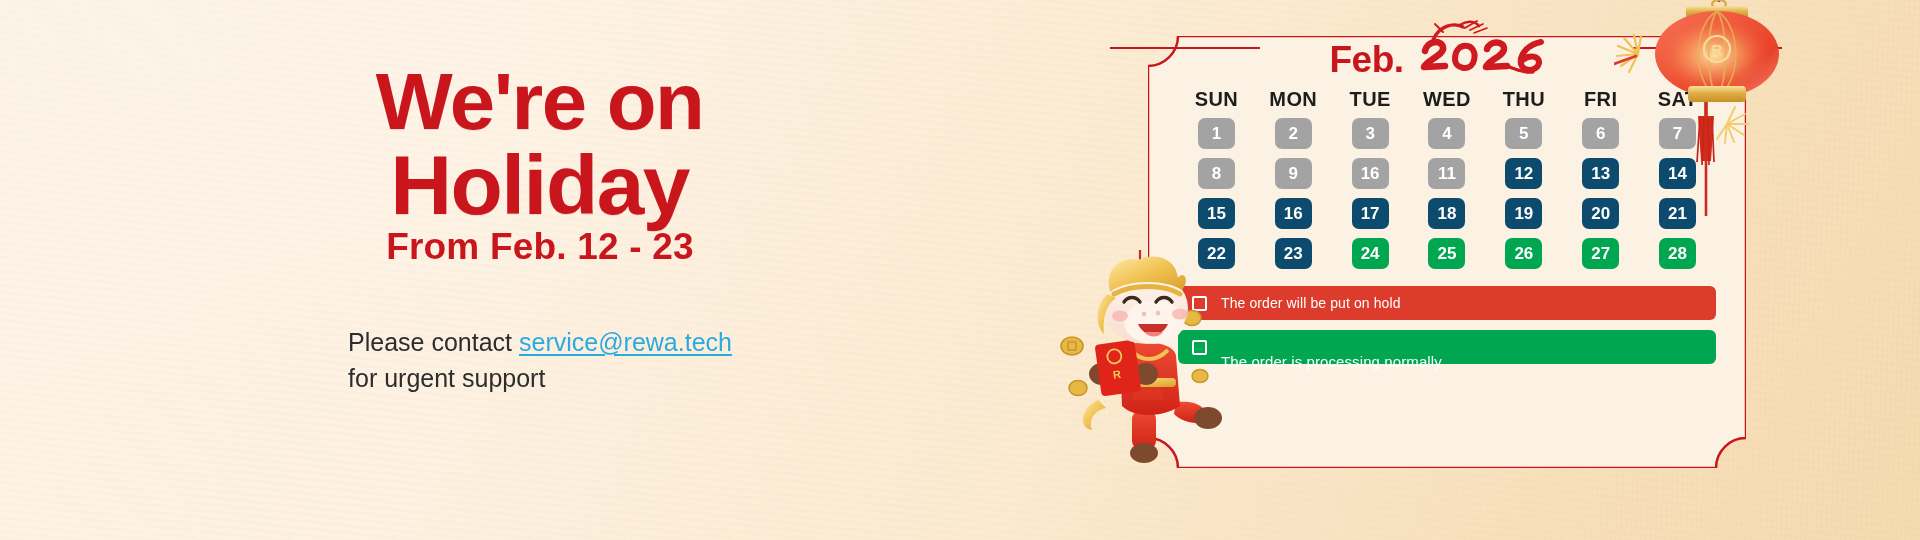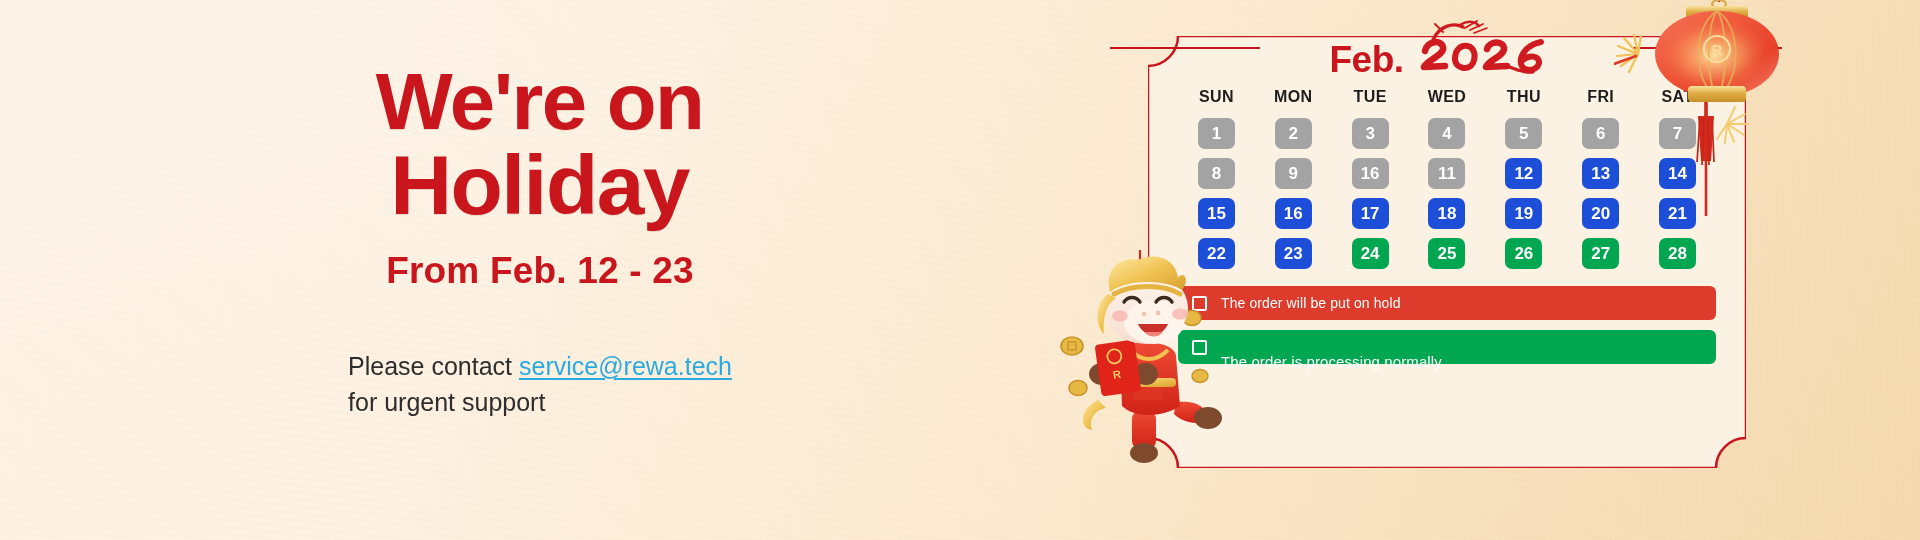--- a/index.html
+++ b/index.html
@@ -46,21 +46,20 @@
     letter-spacing: -1.5px;
     text-align: center;
     font-stretch: condensed;
     transform: scaleX(1.02);
     text-shadow: 0 1px 0 rgba(140,15,18,.12);
   }
   .headline-l1 { font-size: 80px; }
   .headline-l2 { font-size: 84px; margin-top: 6px; }
 
   .subhead {
-    margin-top: 24px;
     color: #c9161d;
     font-weight: 800;
     font-size: 37px;
     letter-spacing: 0.2px;
     text-align: center;
   }
 
   .contact-wrap {
     margin-top: 56px;
     text-align: left;
@@ -129,21 +128,21 @@
   
   .weekday-row {
     position: absolute;
     left: 30px; top: 52px;
     width: 538px;
     display: grid;
     grid-template-columns: repeat(7, 1fr);
   }
   .weekday {
     text-align: center;
-    font-size: 16px;
+    font-size: 20px;
     font-weight: 700;
     color: #1d1d1d;
     letter-spacing: .4px;
   }
 
   
   .date-grid {
     position: absolute;
     left: 30px; top: 82px;
     width: 538px;
@@ -155,21 +154,21 @@
     justify-self: center;
     width: 37px; height: 31px;
     border-radius: 7px;
     display: flex; align-items: center; justify-content: center;
     color: #ffffff;
     font-size: 17px;
     font-weight: 600;
     line-height: 1;
   }
   .d-gray  { background: #a3a3a3; }
-  .d-red   { background: #1d4ed8; }
+  .d-red   { background: #0c4a6e; }
   .d-green { background: #00a650; }
 
   
   .legend-wrap {
     position: absolute;
     left: 30px; top: 250px;
     width: 538px;
   }
   .legend-bar {
     display: flex; align-items: center;

